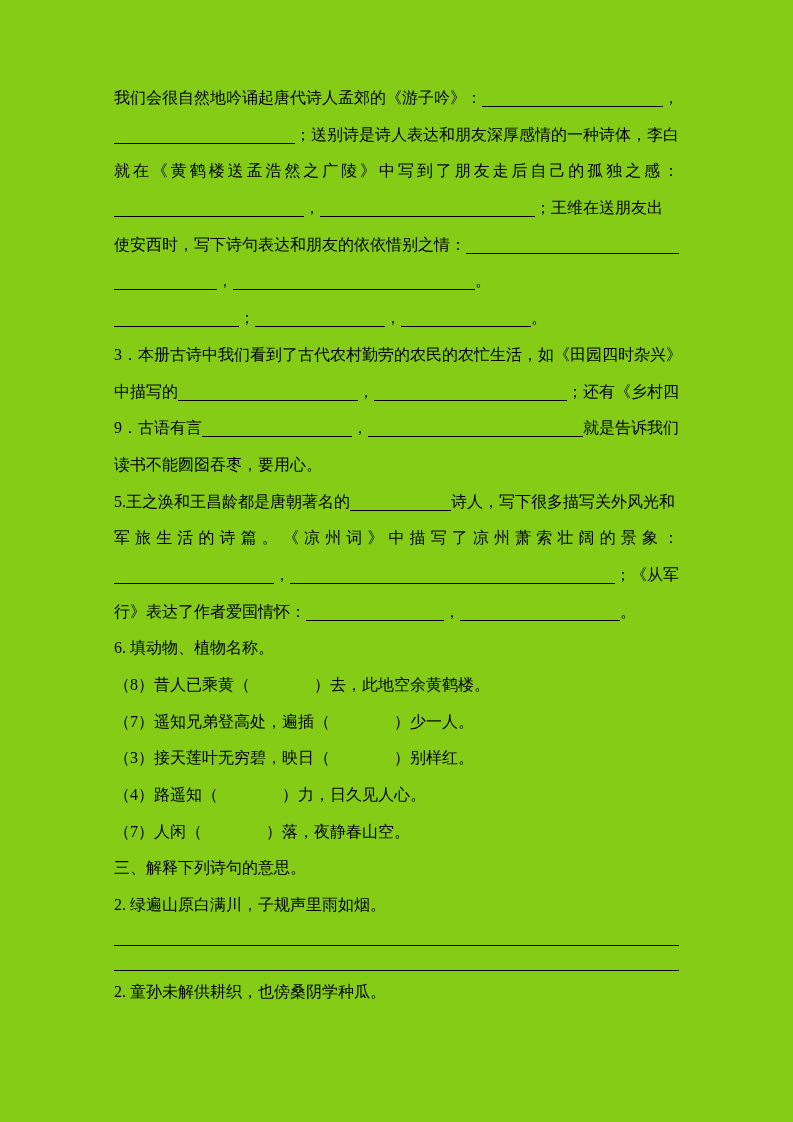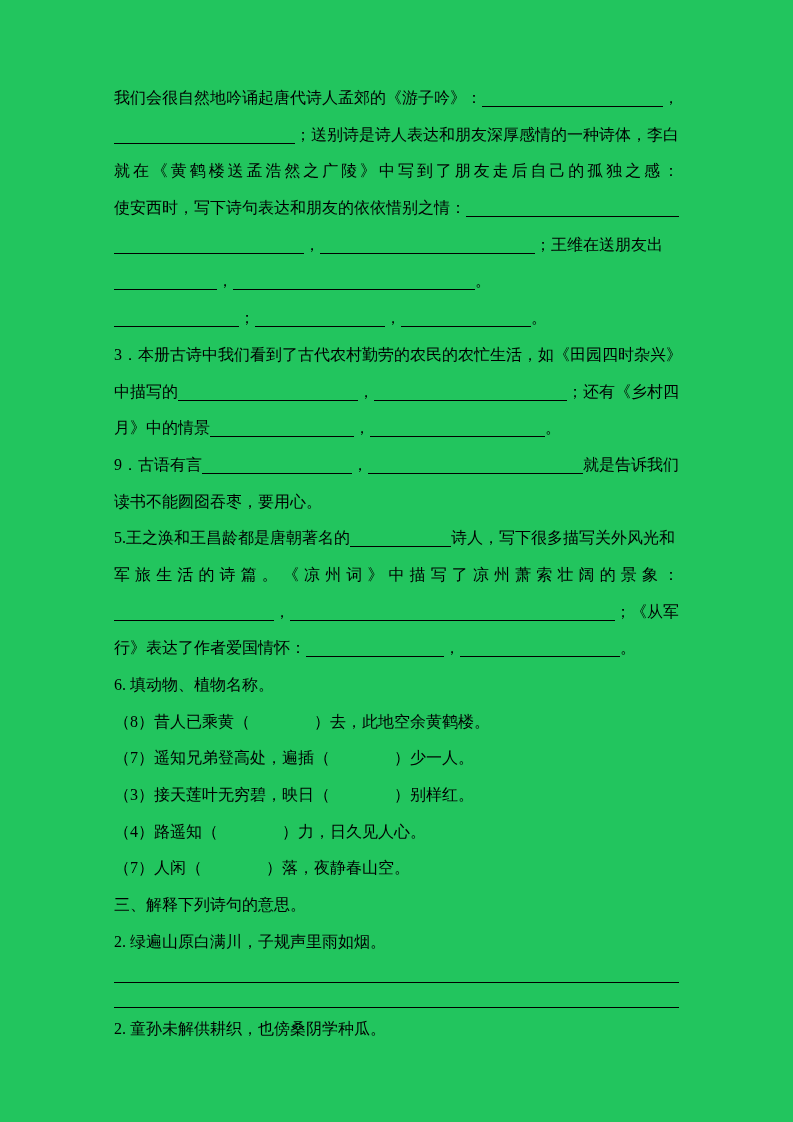--- a/index.html
+++ b/index.html
@@ -7,21 +7,21 @@
     width:793px; height:1122px;
     background:#ffffff;
     overflow:hidden;
   }
   body {
     font-family:"Liberation Serif","DejaVu Serif",serif;
     color:#000000;
   }
   .page {
     width:793px; height:1122px;
-    background:#22c55e;
+    background:#84cc16;
     position:relative;
   }
   .content {
     padding:80px 114px 0 114px;
   }
   .line {
     font-size:16px;
     line-height:36.7px;
     height:36.7px;
     white-space:nowrap;
@@ -45,27 +45,26 @@
   }
 </style>
 </head>
 <body>
 
 <div class="page">
   <div class="content">
       <div class="line"><span class="text">我们会很自然地吟诵起唐代诗人孟郊的《游子吟》：</span><span class="blank" style="width: 181px;"></span><span class="text">，</span></div>
       <div class="line"><span class="blank" style="width: 181px;"></span><span class="text">；送别诗是诗人表达和朋友深厚感情的一种诗体，李白</span></div>
       <div class="line justify"><span class="text">就在《黄鹤楼送孟浩然之广陵》中写到了朋友走后自己的孤独之感：</span></div>
+      <div class="line"><span class="blank" style="width: 190px;"></span><span class="text">，</span><span class="blank" style="width: 215px;"></span><span class="text">；王维在送朋友出</span></div>
       <div class="line"><span class="text">使安西时，写下诗句表达和朋友的依依惜别之情：</span><span class="blank" style="width: 213px;"></span></div>
-      <div class="line"><span class="blank" style="width: 190px;"></span><span class="text">，</span><span class="blank" style="width: 215px;"></span><span class="text">；王维在送朋友出</span></div>
       <div class="line"><span class="blank" style="width: 103px;"></span><span class="text">，</span><span class="blank" style="width: 242px;"></span><span class="text">。</span></div>
       <div class="line"><span class="blank" style="width: 125px;"></span><span class="text">；</span><span class="blank" style="width: 130px;"></span><span class="text">，</span><span class="blank" style="width: 130px;"></span><span class="text">。</span></div>
       <div class="line"><span class="text">3．本册古诗中我们看到了古代农村勤劳的农民的农忙生活，如《田园四时杂兴》</span></div>
       <div class="line"><span class="text">中描写的</span><span class="blank" style="width: 180px;"></span><span class="text">，</span><span class="blank" style="width: 193px;"></span><span class="text">；还有《乡村四</span></div>
-      <div class="line"><span class="text">月》中的情景</span><span class="blank" style="width: 144px;"></span><span class="text">，</span><span class="blank" style="width: 175px;"></span><span class="text">。</span></div>
       <div class="line"><span class="text">9．古语有言</span><span class="blank" style="width: 150px;"></span><span class="text">，</span><span class="blank" style="width: 215px;"></span><span class="text">就是告诉我们</span></div>
       <div class="line"><span class="text">读书不能囫囵吞枣，要用心。</span></div>
       <div class="line"><span class="text">5.王之涣和王昌龄都是唐朝著名的</span><span class="blank" style="width: 101px;"></span><span class="text">诗人，写下很多描写关外风光和</span></div>
       <div class="line justify"><span class="text">军旅生活的诗篇。《凉州词》中描写了凉州萧索壮阔的景象：</span></div>
       <div class="line"><span class="blank" style="width: 160px;"></span><span class="text">，</span><span class="blank" style="width: 325px;"></span><span class="text">；《从军</span></div>
       <div class="line"><span class="text">行》表达了作者爱国情怀：</span><span class="blank" style="width: 138px;"></span><span class="text">，</span><span class="blank" style="width: 160px;"></span><span class="text">。</span></div>
       <div class="line"><span class="text">6. 填动物、植物名称。</span></div>
       <div class="line"><span class="text">（8）昔人已乘黄（　　　　）去，此地空余黄鹤楼。</span></div>
       <div class="line"><span class="text">（7）遥知兄弟登高处，遍插（　　　　）少一人。</span></div>
       <div class="line"><span class="text">（3）接天莲叶无穷碧，映日（　　　　）别样红。</span></div>

